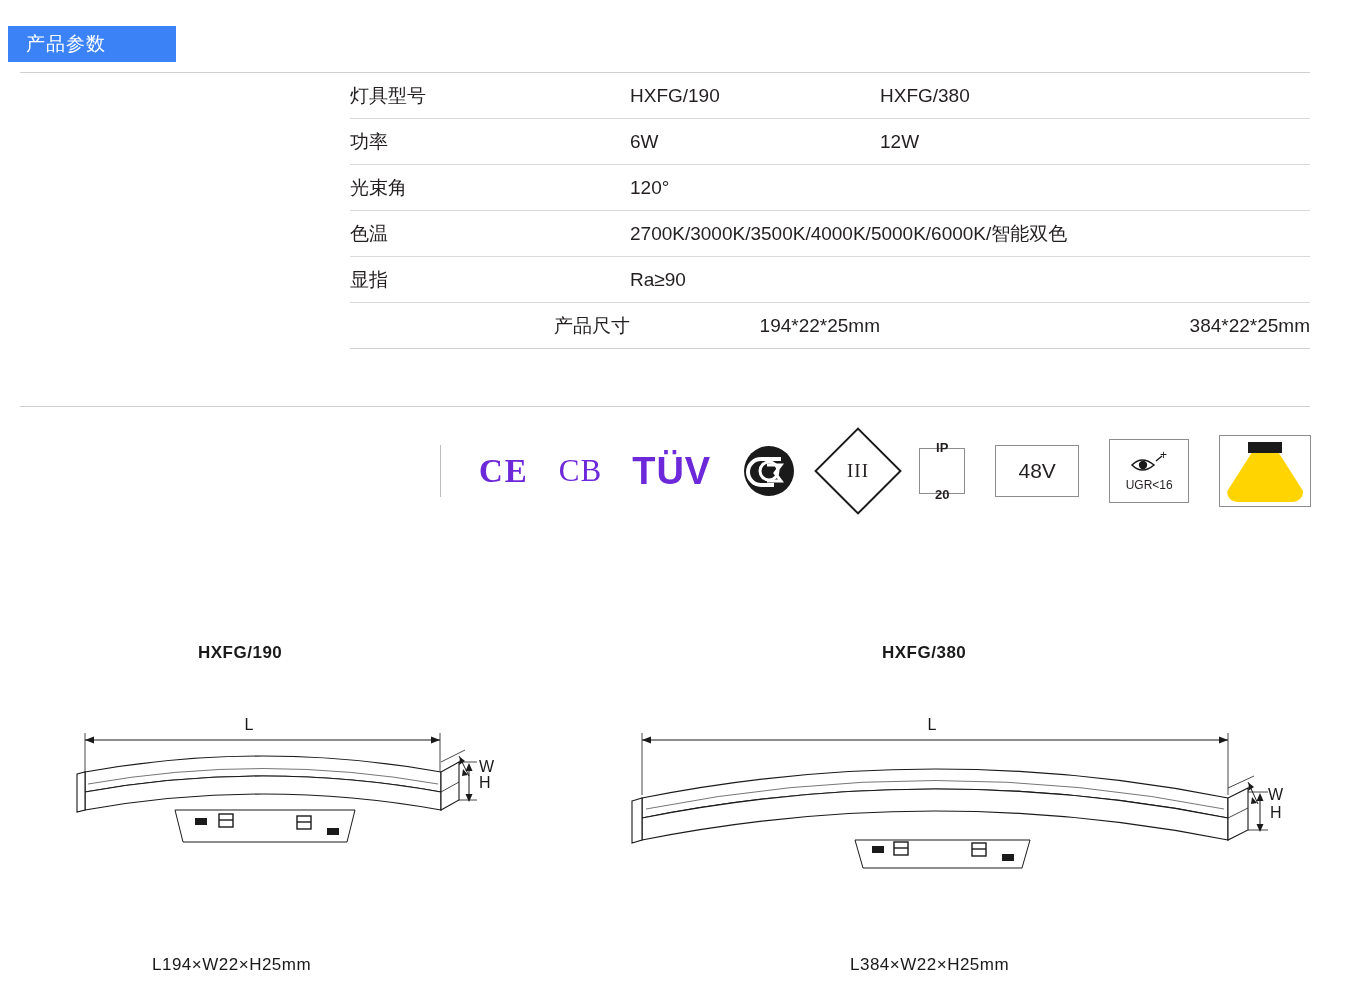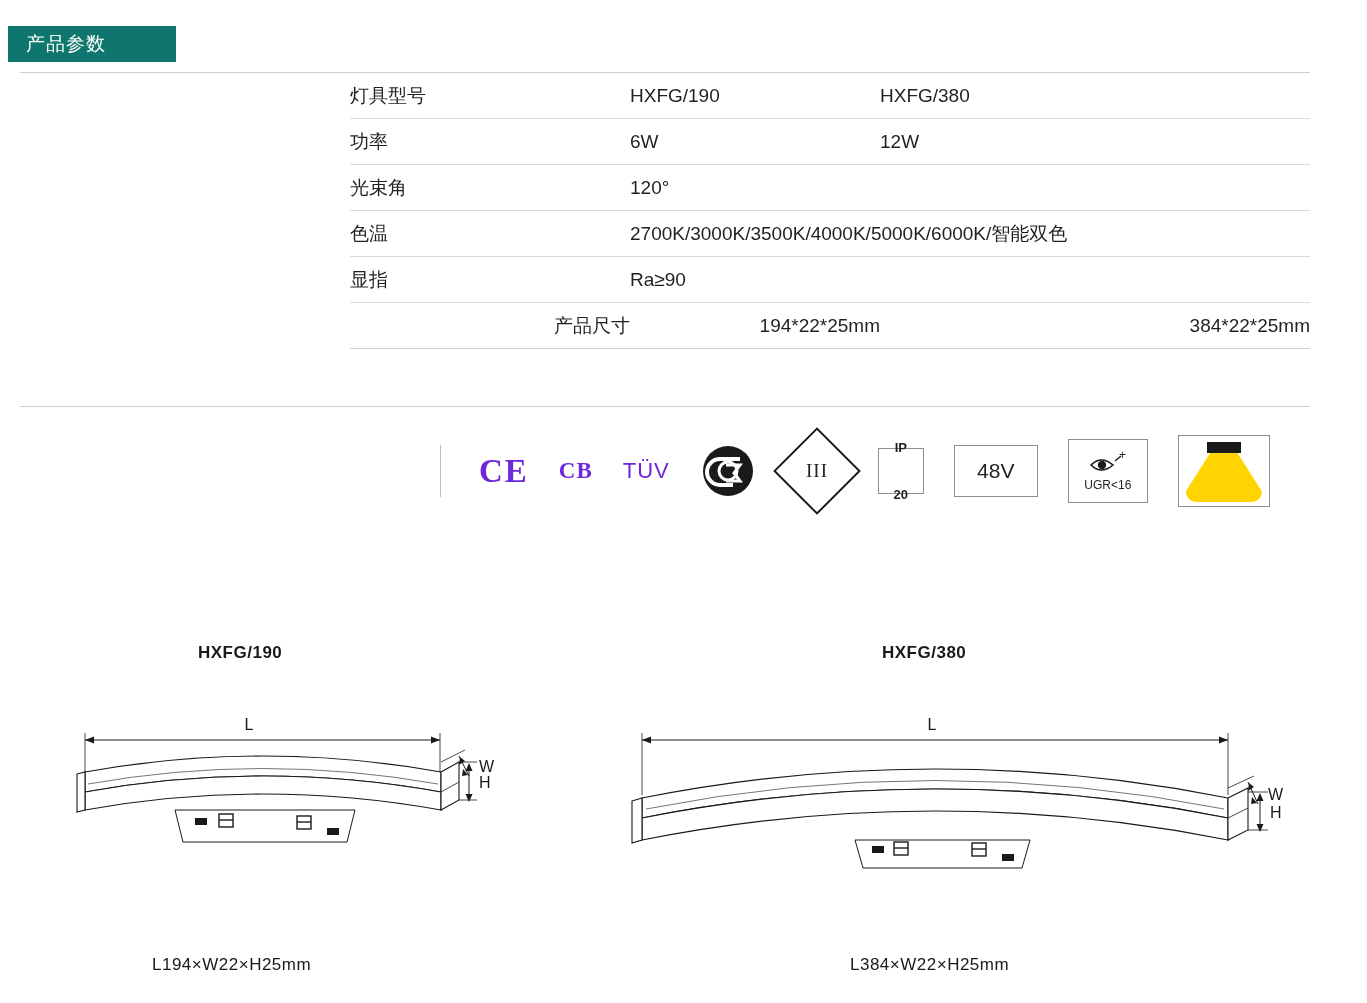--- a/index.html
+++ b/index.html
@@ -16,21 +16,21 @@
     overflow: hidden;
   }
 
   
   .section-tab {
     position: absolute;
     left: 8px;
     top: 26px;
     width: 168px;
     height: 36px;
-    background: #0f766e;
+    background: #3b82f6;
     color: #ffffff;
     font-size: 19px;
     letter-spacing: 1px;
     display: flex;
     align-items: center;
     padding-left: 18px;
     box-sizing: border-box;
   }
 
   
@@ -97,22 +97,22 @@
     background: #bdbdbd;
     margin-right: 8px;
   }
   .cert-item {
     display: flex;
     align-items: center;
     justify-content: center;
     color: #6d28d9;
   }
   .cert-ce   { font-size: 33px; font-weight: bold; letter-spacing: 2px; font-family: "Liberation Serif", serif; }
-  .cert-cb   { font-size: 23px; font-weight: bold; letter-spacing: 1px; font-family: "Liberation Serif", serif; }
-  .cert-tuv  { font-size: 22px; font-weight: normal; letter-spacing: 1px; }
+  .cert-cb   { font-size: 31px; font-weight: normal; letter-spacing: 1px; font-family: "Liberation Serif", serif; }
+  .cert-tuv  { font-size: 38px; font-weight: bold; letter-spacing: 1px; }
   .cert-rcm svg { display:block; }
   .cert-class3 {
     width: 58px; height: 58px;
     border: 2px solid #1a1a1a;
     transform: rotate(45deg);
     display: flex; align-items: center; justify-content: center;
   }
   .cert-class3 span {
     transform: rotate(-45deg);
     font-size: 19px;

